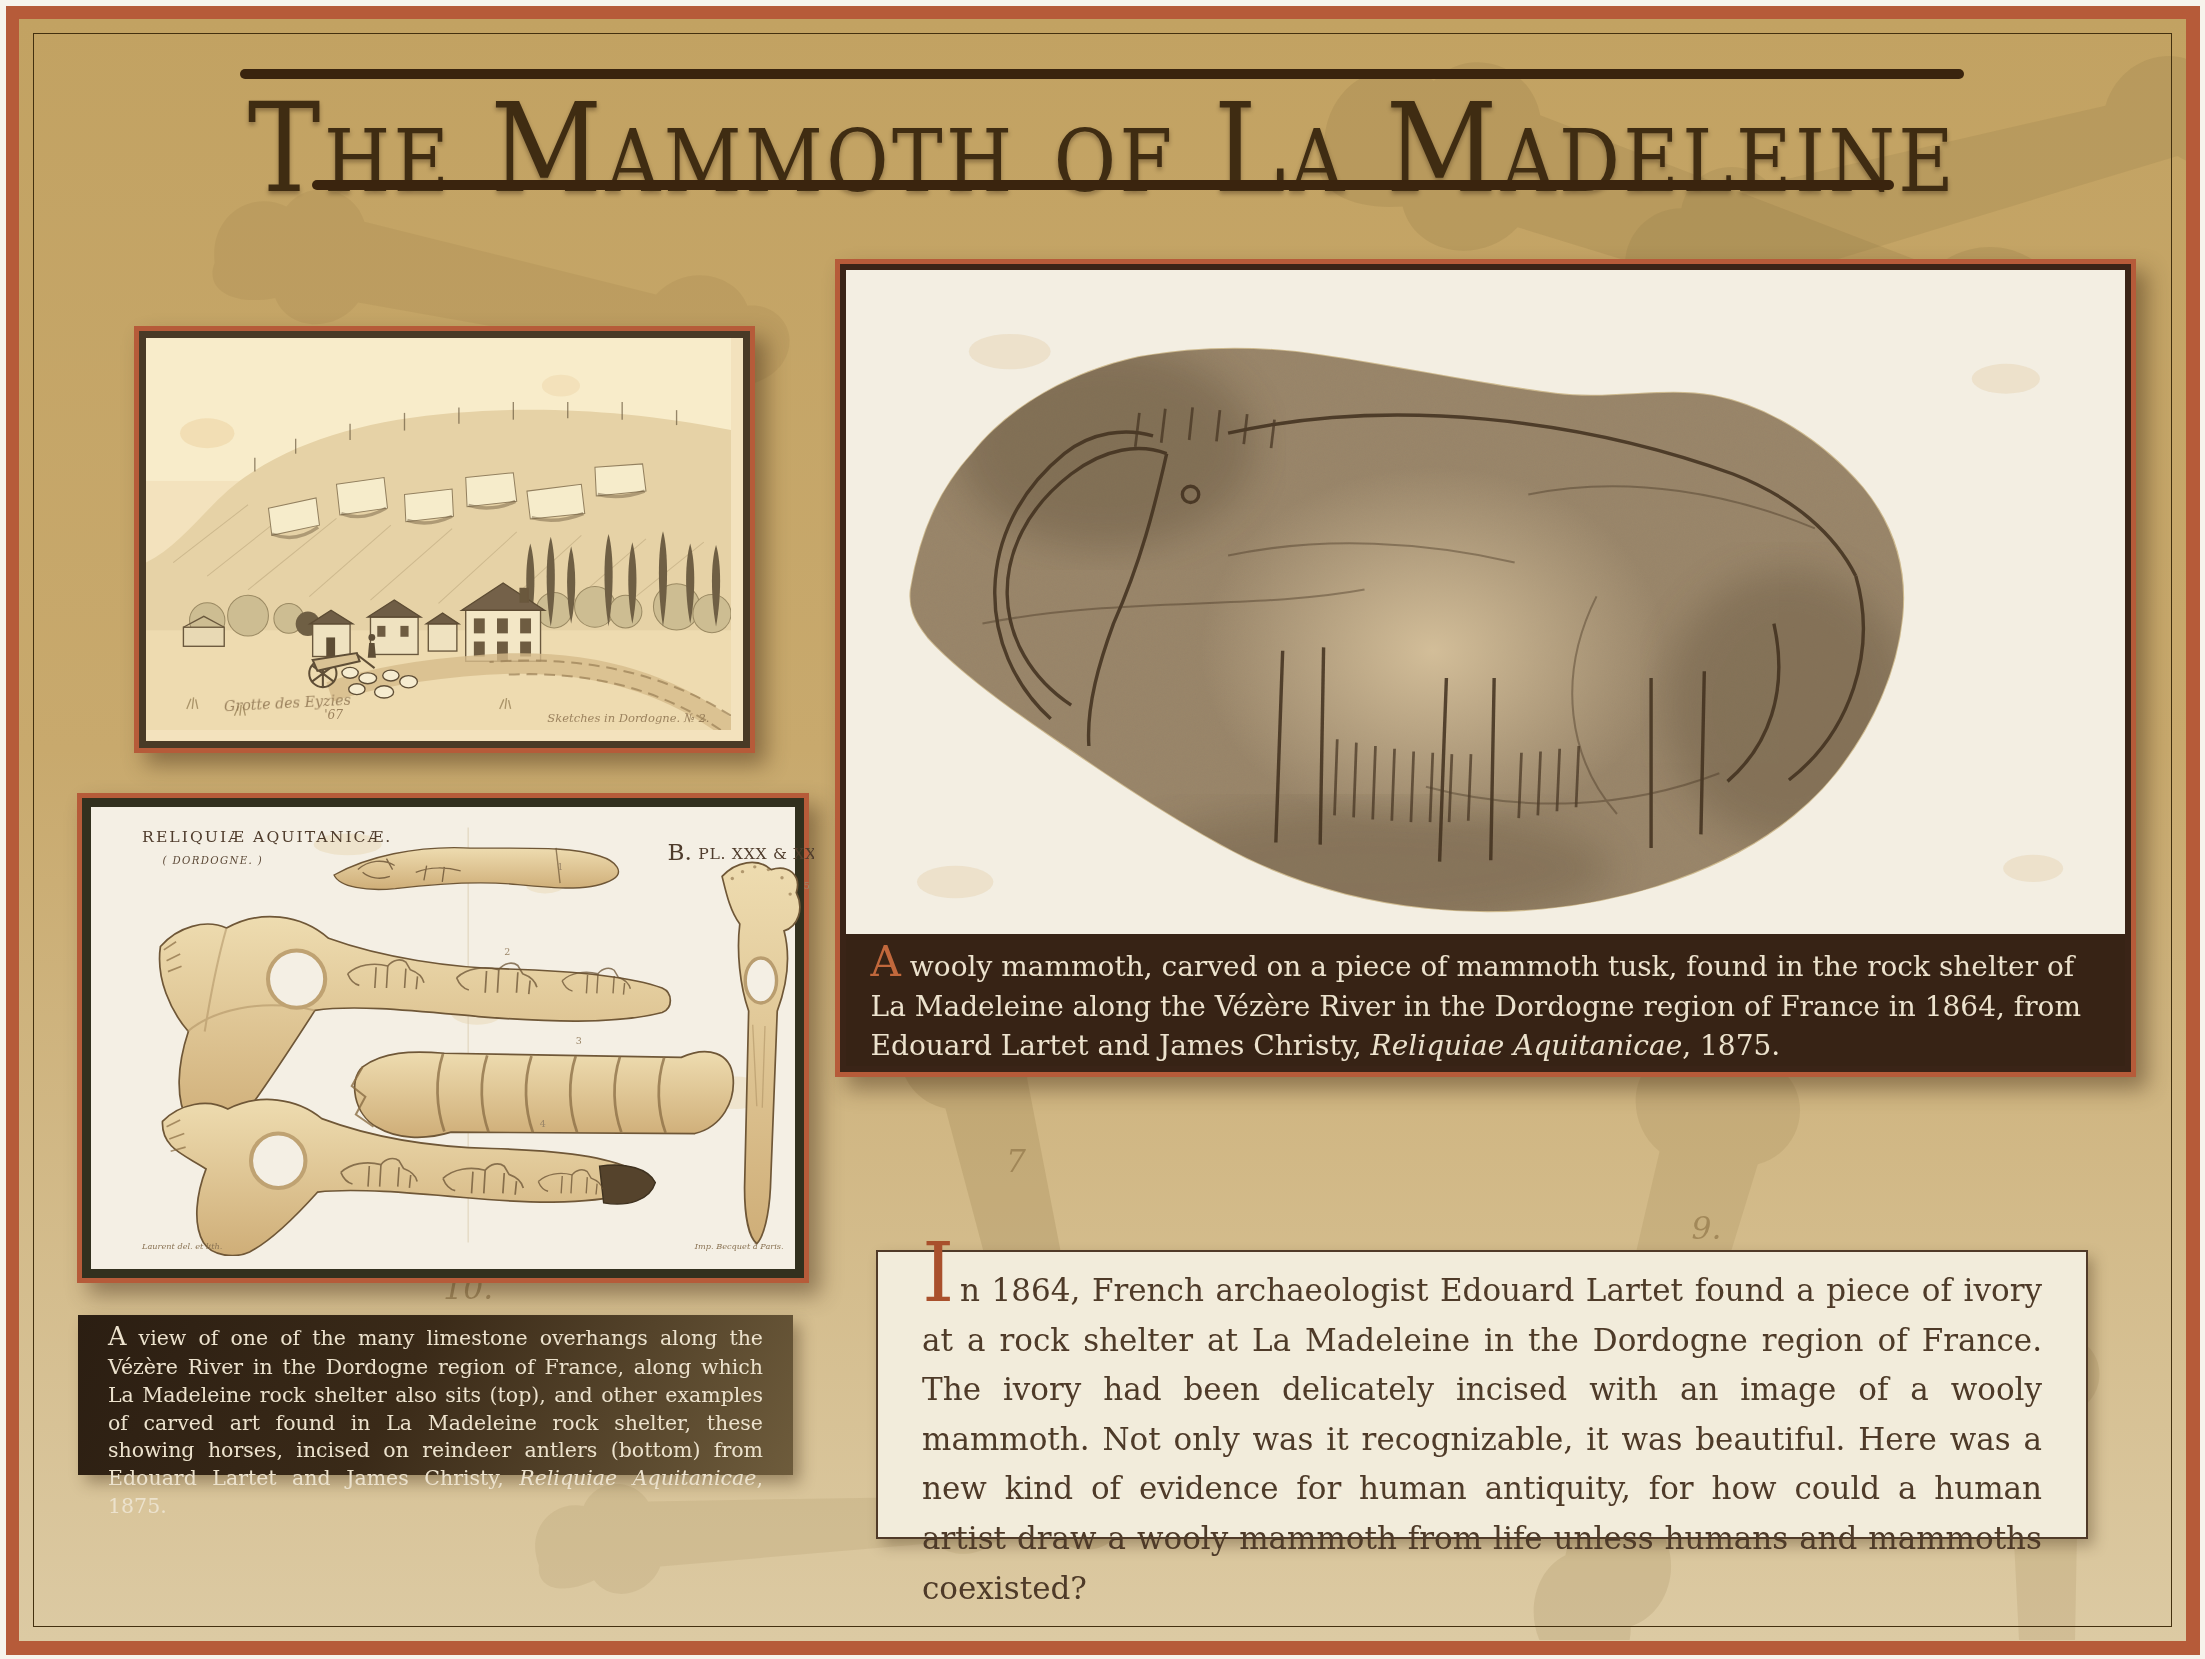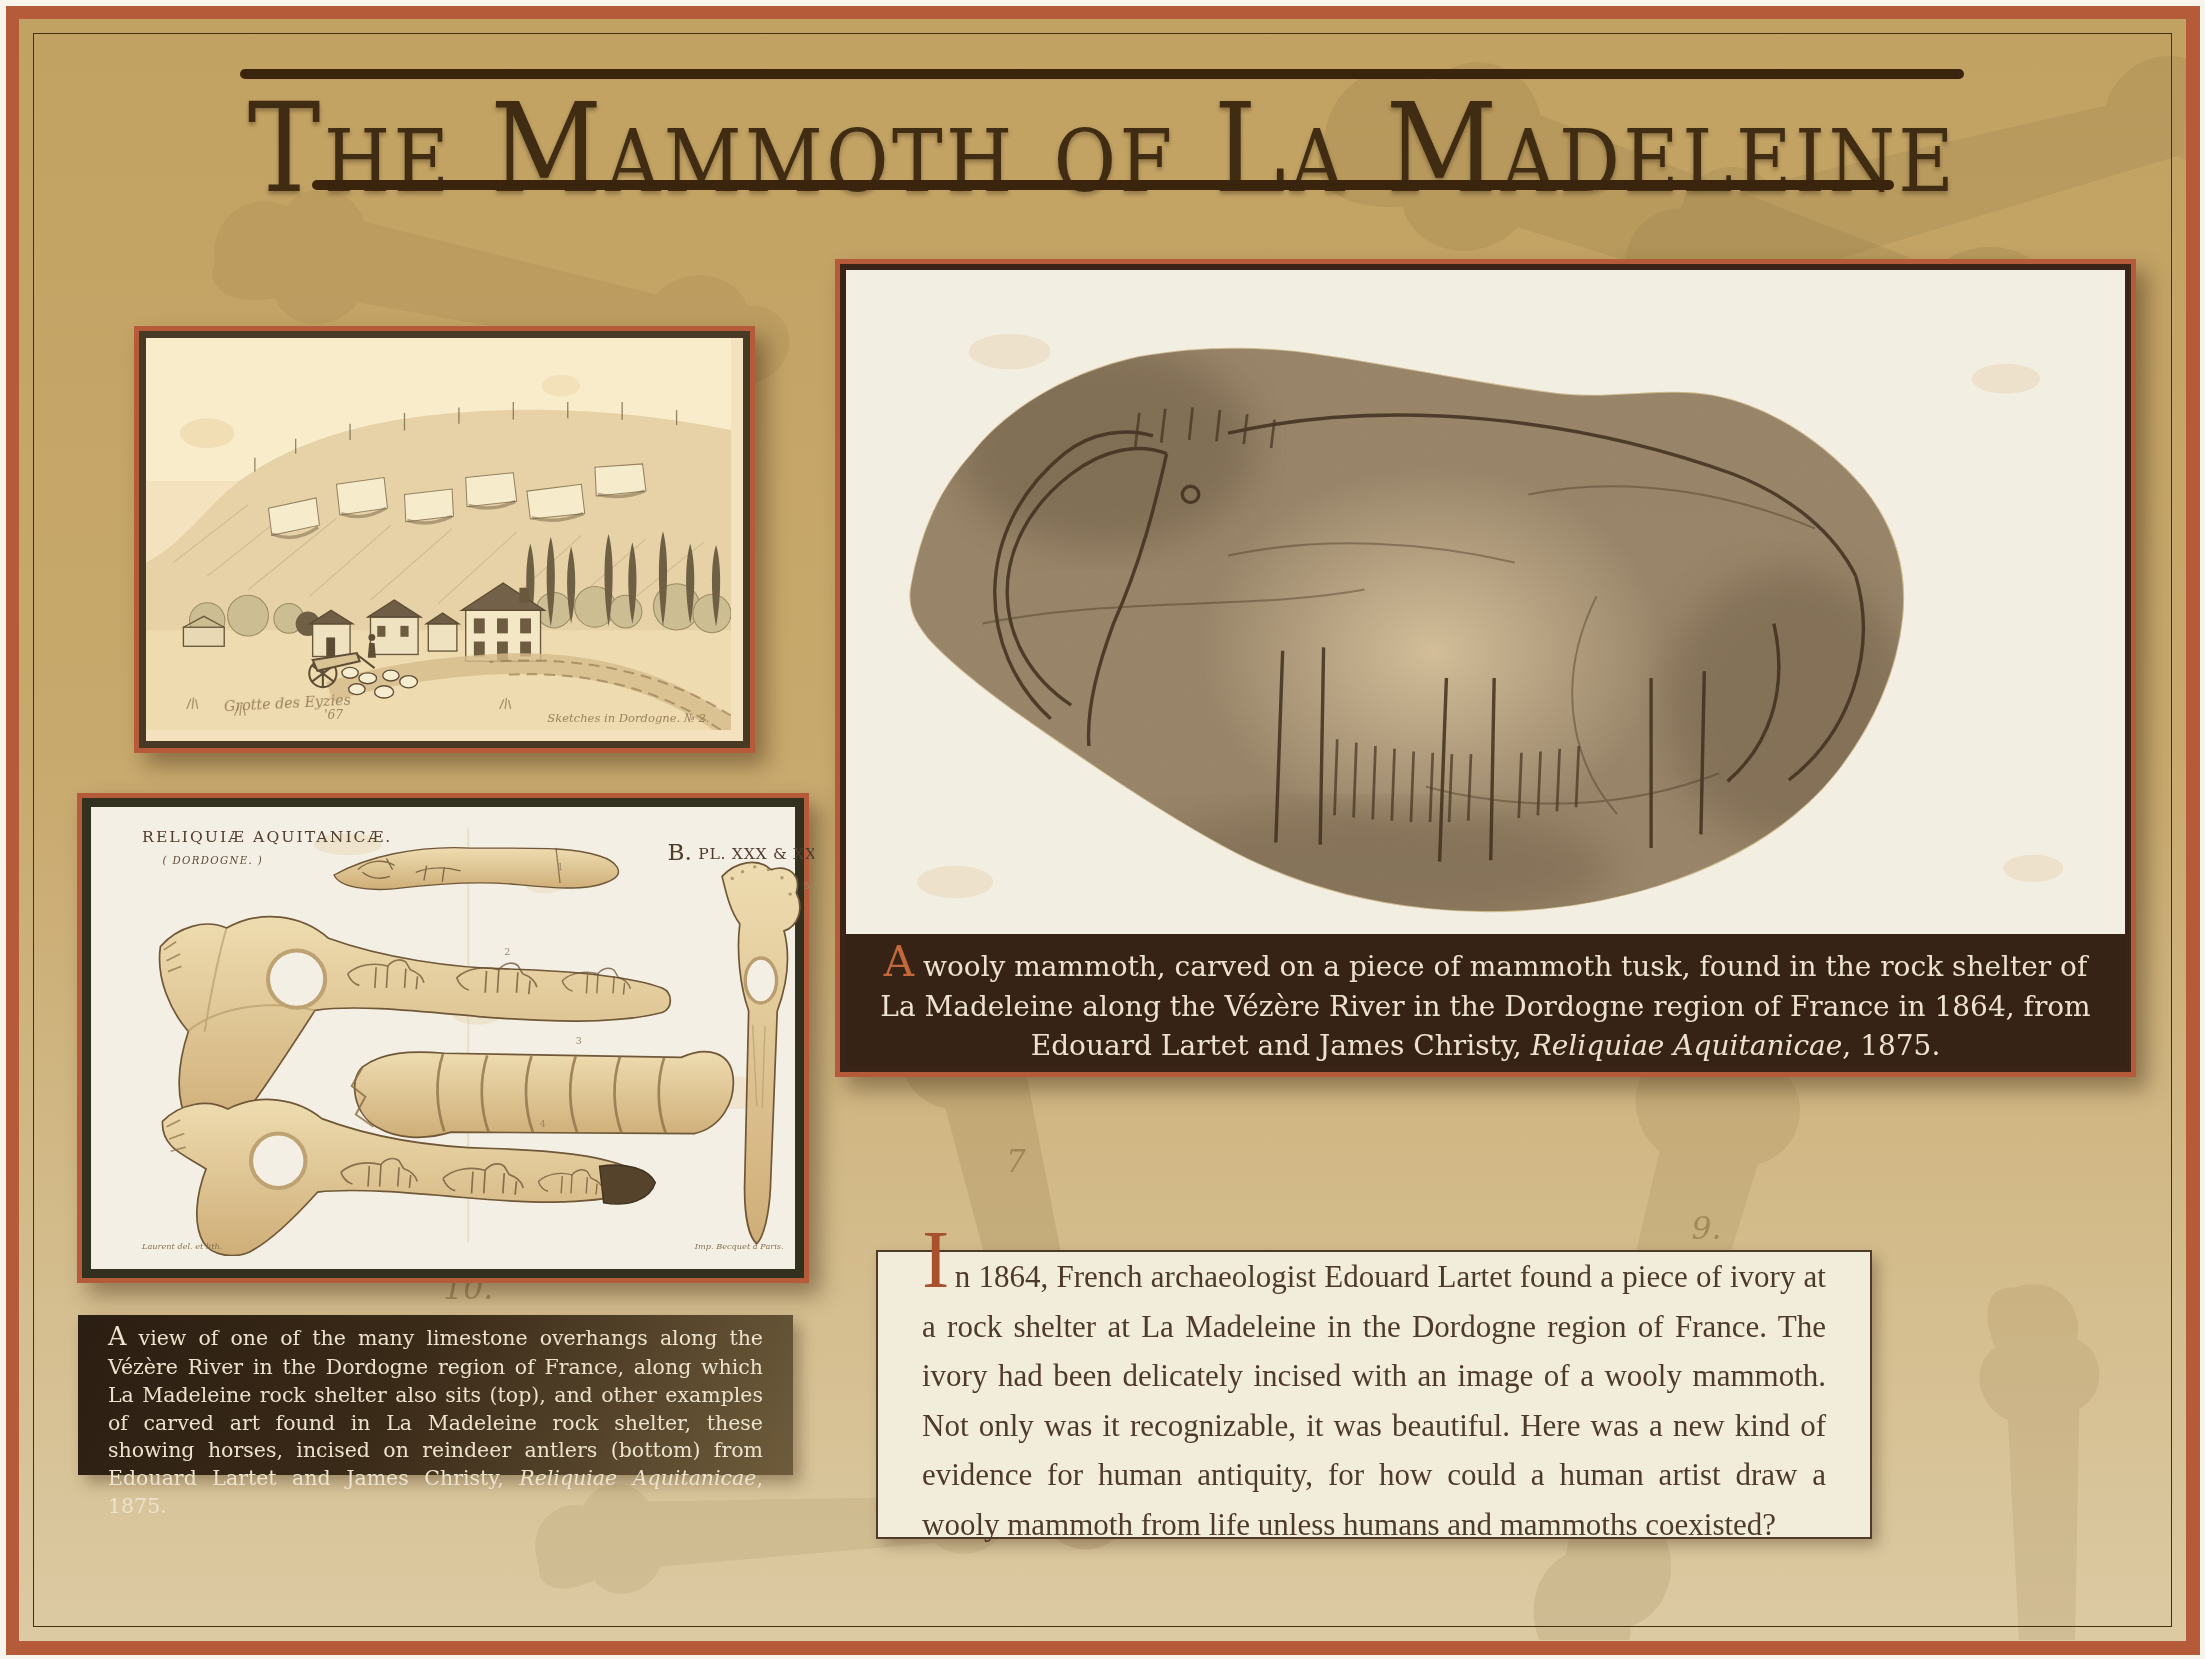--- a/index.html
+++ b/index.html
@@ -16,32 +16,32 @@
          transform:scaleY(1.14);transform-origin:top center;
          text-shadow:0 2.7px 4.1px rgba(40,24,8,.35);white-space:nowrap;}
   .panel{position:absolute;border:5.5px solid #b65b39;box-shadow:11px 12.3px 20.5px rgba(61,40,18,.45);}
   .landscape-panel{left:115px;top:307px;width:611px;height:417px;}
   .landscape-inner{position:absolute;inset:0;border:7.5px solid #493a26;background:#f3e2bd;}
   .plate-panel{left:58px;top:774px;width:722px;height:480px;}
   .plate-inner{position:absolute;inset:0;border:9px solid #32301e;background:#f4efe4;padding-left:32px;}
   .mammoth-panel{left:816px;top:240px;width:1291px;height:808px;}
   .mammoth-inner{position:absolute;inset:0;border:6.8px solid #3a2417;background:#372315;display:flex;flex-direction:column;}
   .mammoth-img{height:680px;background:#f3eee2;position:relative;overflow:hidden;}
-  .mammoth-caption{flex:1;color:#ece2cd;font-size:28px;line-height:1.42;padding:12.3px 24.6px 0 24.6px;text-align:center;}
+  .mammoth-caption{flex:1;color:#ece2cd;font-size:28px;line-height:1.42;padding:12.3px 24.6px 0 24.6px;text-align:left;}
   .mammoth-caption .lead{font-size:1.5em;color:#c1683c;line-height:0;}
   .ital{font-style:italic;}
   .dark-box{position:absolute;left:59px;top:1296px;width:715px;height:160px;
             background:linear-gradient(118deg,#2b1e12 0%,#3a2a18 45%,#6e5c3c 100%);
             color:#ece2cd;font-size:20.5px;line-height:1.36;padding:4px 30px;box-sizing:border-box;
             text-align:justify;box-shadow:6.8px 8.2px 15px rgba(61,40,18,.4);}
   .dark-box .lead{font-size:1.25em;}
-  .cream-box{position:absolute;left:857px;top:1231px;width:996px;height:289px;
+  .cream-box{position:absolute;left:857px;top:1231px;width:1212px;height:289px;
              background:#f2ecdb;border:2px solid #503a28;box-sizing:border-box;
-             color:#4e3a28;font-size:31px;line-height:1.6;padding:0 44px;text-align:justify;
-             box-shadow:5.5px 6.8px 13.6px rgba(61,40,18,.35);font-family:Liberation Serif, serif;}
+             color:#4e3a28;font-size:31px;line-height:1.6;padding:14px 44px;text-align:justify;
+             box-shadow:5.5px 6.8px 13.6px rgba(61,40,18,.35);}
   .cream-box .lead{font-size:82px;line-height:0;color:#a9502c;padding-right:5.5px;}
   .wm{position:absolute;inset:0;pointer-events:none;}
   svg text{font-family:"DejaVu Serif","Liberation Serif",serif;}
 </style>
 </head>
 <body>
 
 <div class="poster">
   <div class="rust-frame"></div>
   <div class="canvas">

